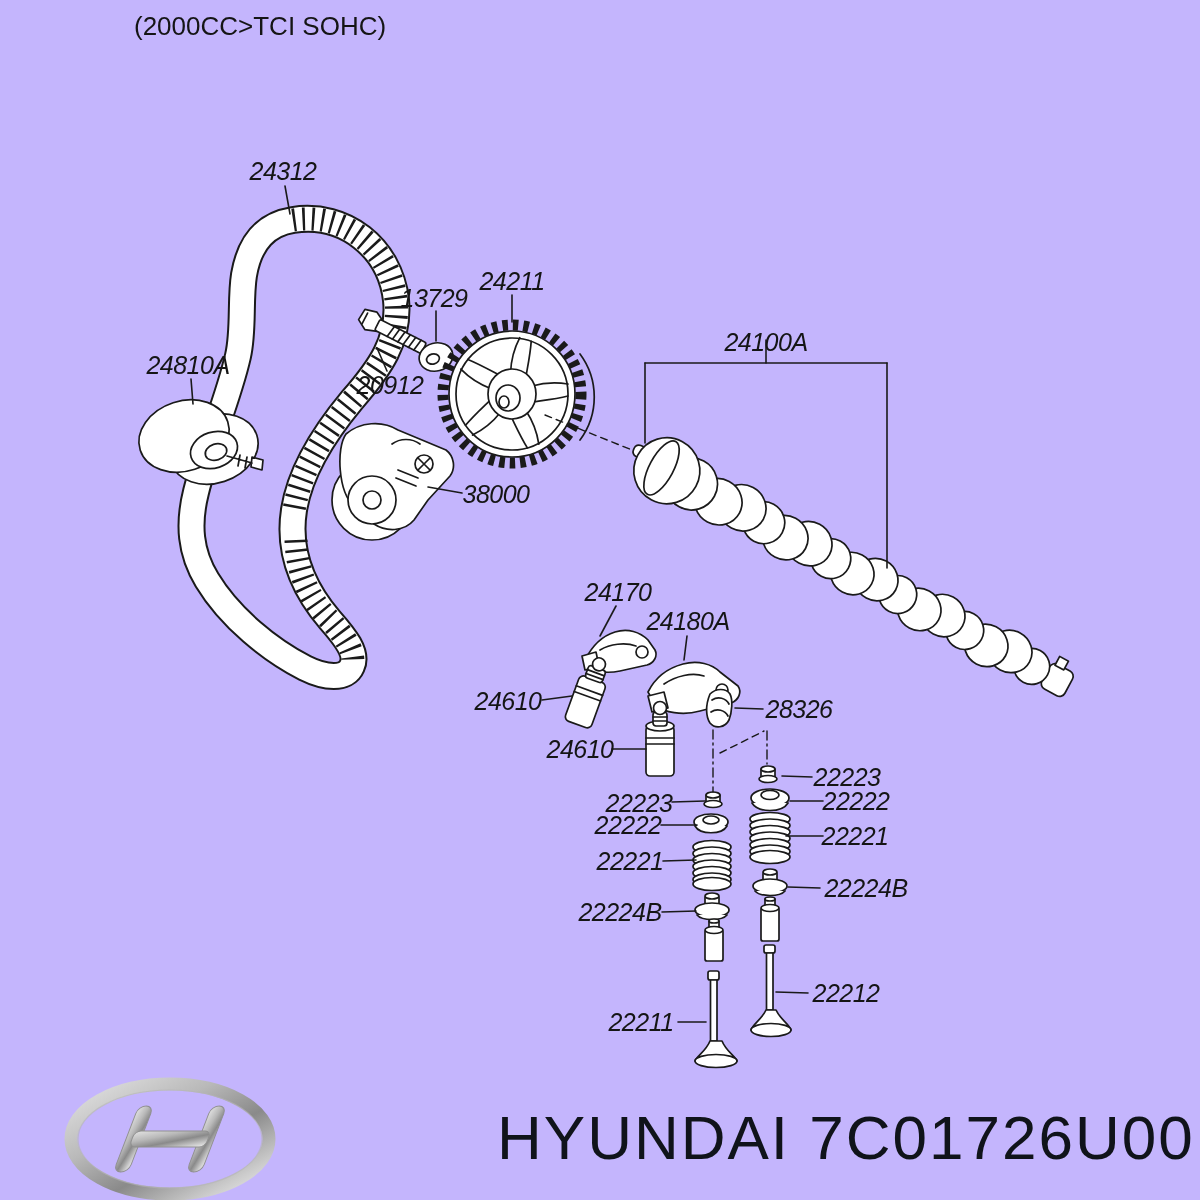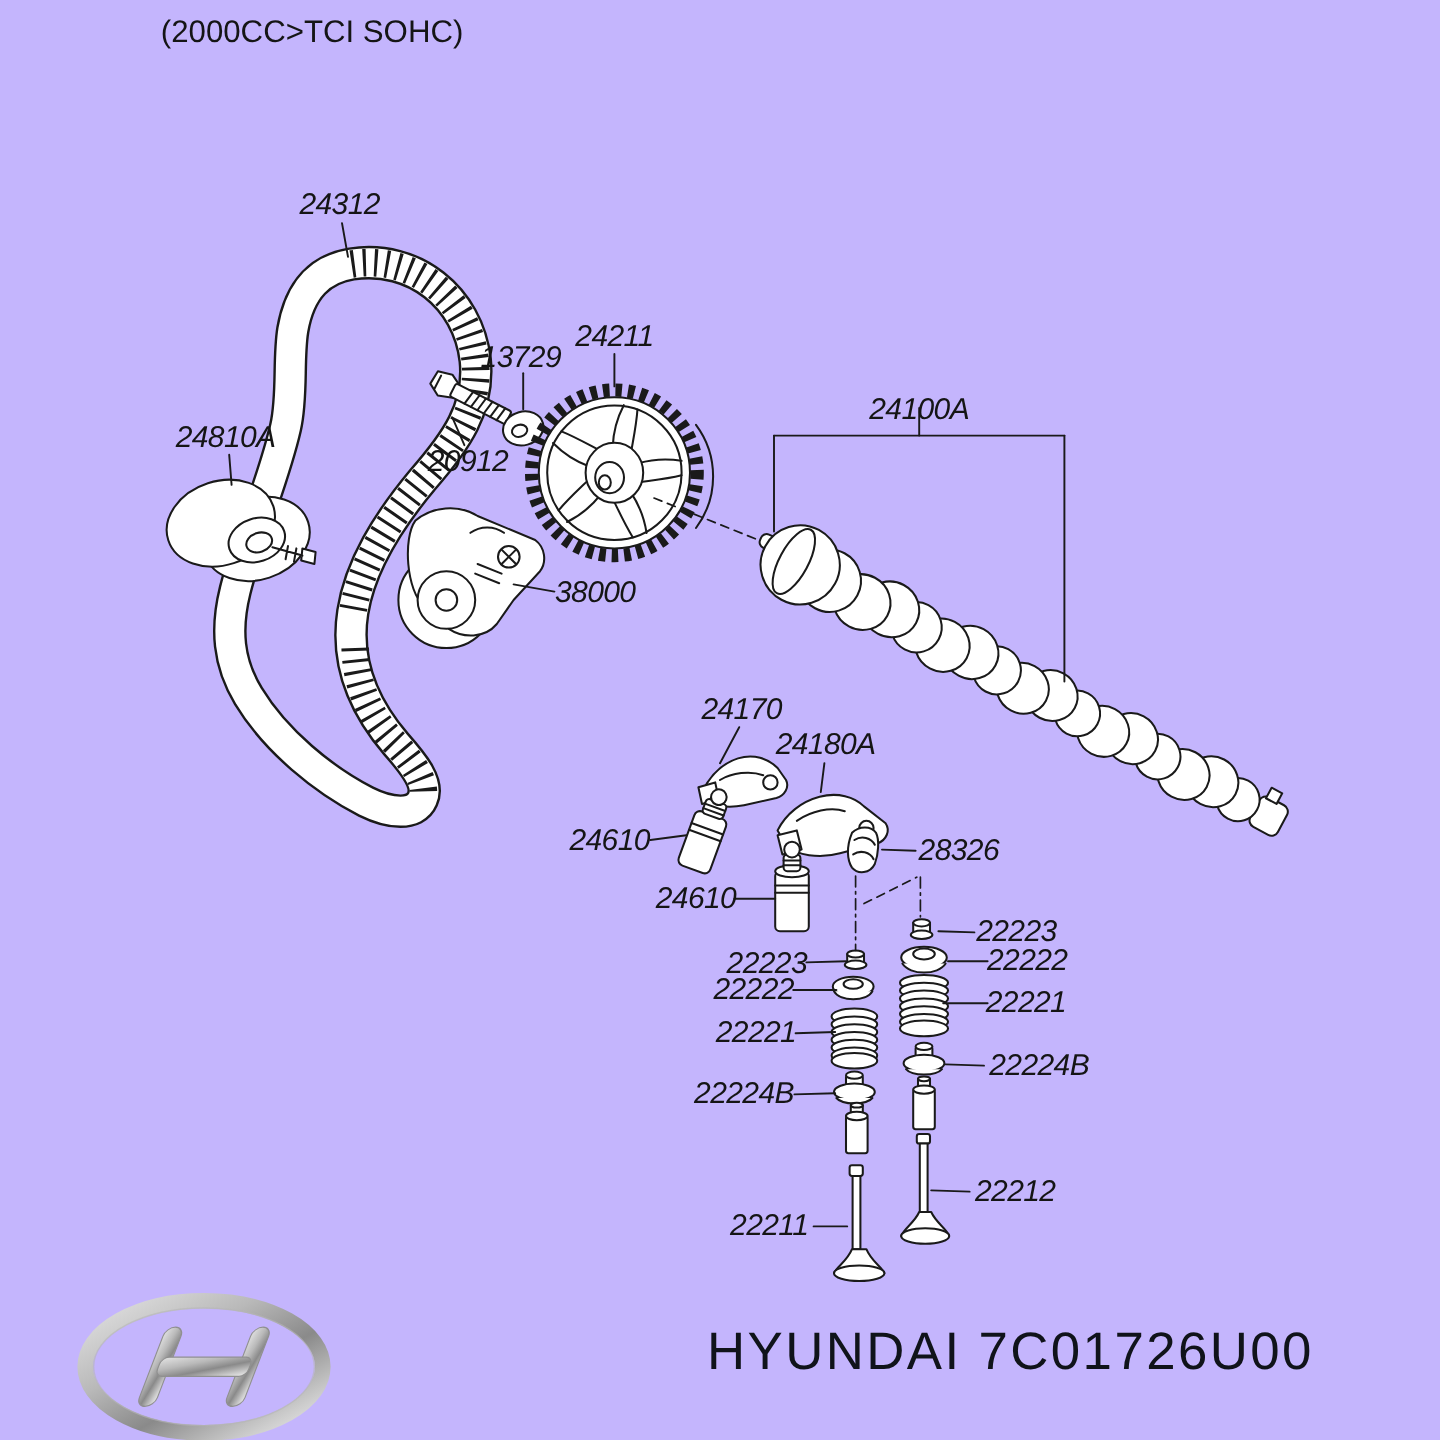--- a/index.html
+++ b/index.html
@@ -4,21 +4,21 @@
 <style>
   html,body{margin:0;padding:0;background:#fff;}
   #stage{position:relative;width:1200px;height:1200px;background:#c4b5fd;overflow:hidden;
          font-family:"Liberation Sans", sans-serif;}
   #art{position:absolute;left:0;top:0;}
   #labels-layer{position:absolute;left:0;top:0;width:1200px;height:1200px;pointer-events:none;font-style:italic;}
   .part-label{position:absolute;transform:translate(-50%,-50%);font-size:25px;color:#151515;
               letter-spacing:-0.5px;white-space:nowrap;}
   .title-note{position:absolute;left:134px;top:11px;font-size:26px;color:#151515;letter-spacing:0;}
   .footer-text{position:absolute;left:497px;top:1102px;width:690px;text-align:center;
-               font-size:44px;color:#10131a;letter-spacing:2px;white-space:nowrap;}
+               font-size:62px;color:#10131a;letter-spacing:2px;white-space:nowrap;}
 </style>
 </head>
 <body>
 
 <div id="stage">
 
   <svg id="art" width="1200" height="1200" viewBox="0 0 1200 1200">
     <defs>
       <linearGradient id="silverGrad" x1="0" y1="0" x2="1" y2="1">
         <stop offset="0" stop-color="#e4e4e4"></stop>

